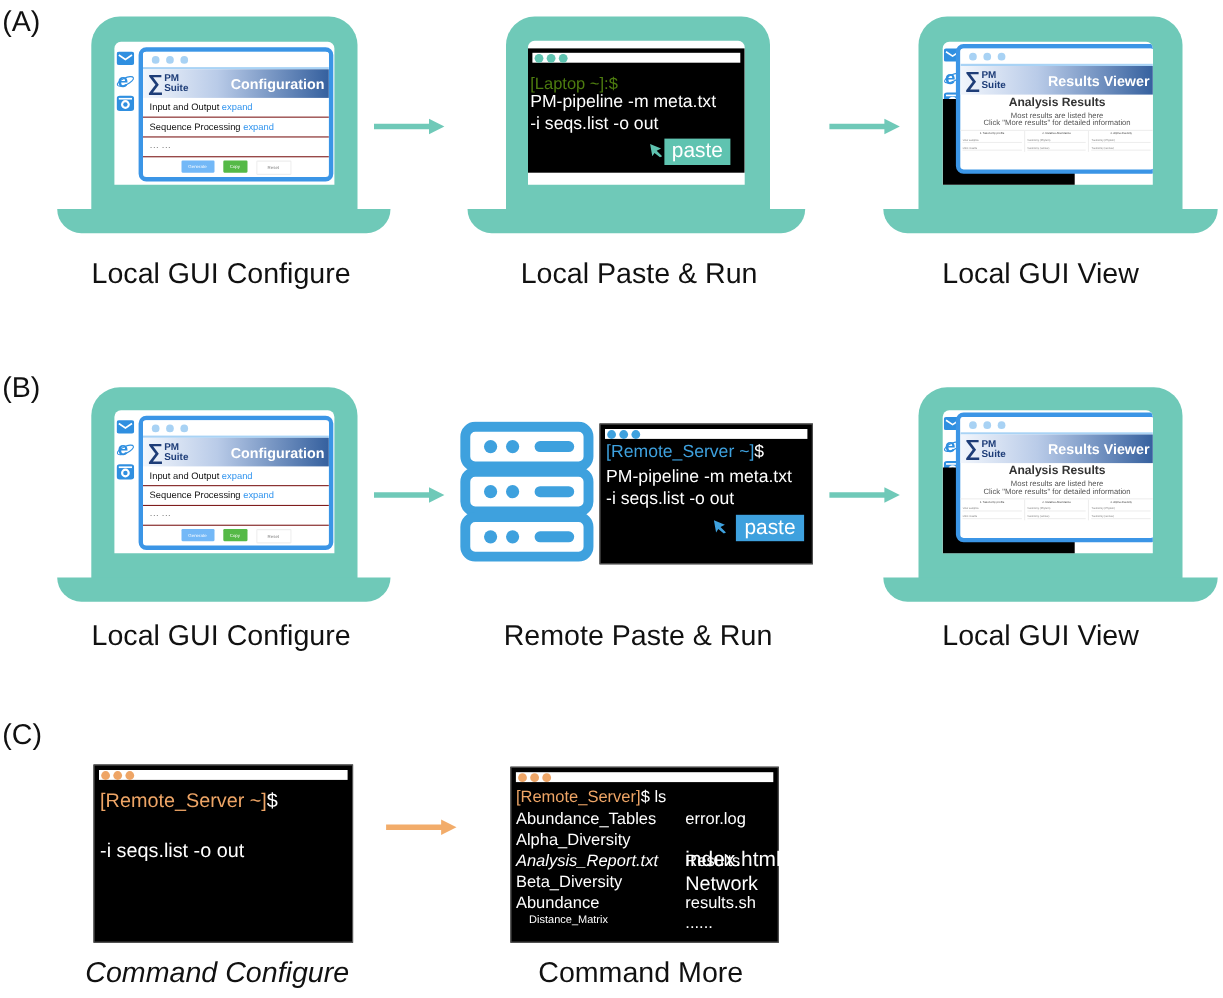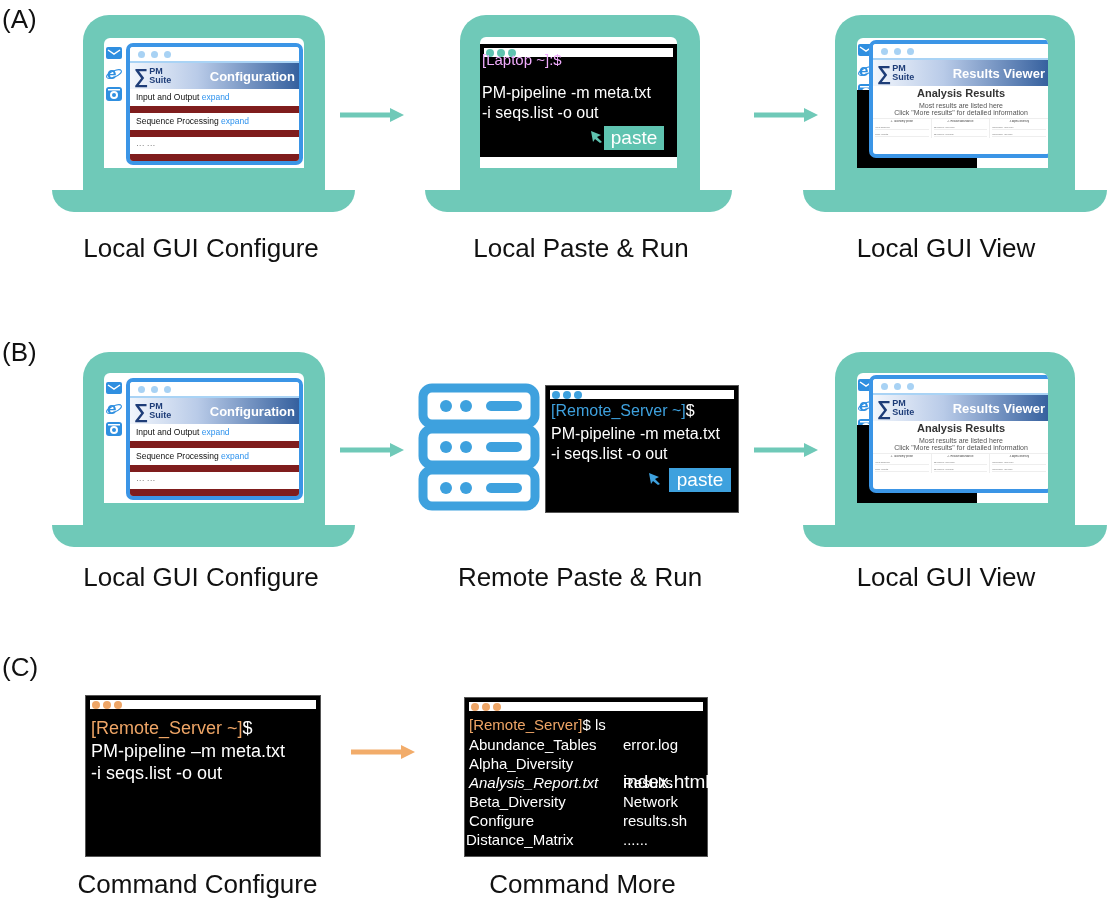--- a/index.html
+++ b/index.html
@@ -17,21 +17,21 @@
   
   .gui-win { position:absolute; border:4px solid #3b95e6; border-radius:7px; background:#fff; overflow:hidden; box-sizing:border-box; }
   .gui-topbar { height:14px; background:#fff; border-bottom:2px solid #a9d3f5; display:flex; align-items:center; padding-left:8px; gap:6px; }
   .dot { width:7px; height:7px; border-radius:50%; display:inline-block; }
   .gui-header { height:26px; display:flex; align-items:center; justify-content:space-between;
                 background:linear-gradient(90deg,#f2f6fc 0%, #b9cbe8 40%, #35609e 100%); padding:0 4px; }
   .logo { display:flex; align-items:center; gap:1px; color:#1e3d78; }
   .logo-mark { font-size:20px; font-weight:bold; line-height:1; color:#1e3d78; }
   .logo-text { font-size:9px; font-weight:bold; line-height:9px; color:#1e3d78; }
   .gui-title { color:#ffffff; font-weight:bold; font-size:13px; }
-  .cfg-row { font-size:8.5px; padding:2px 6px; border-bottom:7px solid #7f1d1d; height:13px; line-height:13px; white-space:nowrap; }
+  .cfg-row { font-size:8.5px; padding:2px 6px; border-bottom:1px solid #7f1d1d; height:13px; line-height:13px; white-space:nowrap; }
   .expand { color:#2f93ee; }
   .btn-row { display:flex; justify-content:center; gap:8px; padding:3px 0; }
   .mini-btn { width:30px; height:11px; border-radius:1px; font-size:4px; color:#fff; text-align:center; line-height:11px; }
   .cmd-line { font-size:8.3px; font-weight:bold; text-align:center; white-space:nowrap; letter-spacing:-0.1px; }
 
   .side-icons { position:absolute; display:flex; flex-direction:column; gap:5px; }
 
   
   .term { position:absolute; background:#000; border:1px solid #555; box-sizing:border-box; }
   .term-bar { position:absolute; left:4px; right:4px; top:4px; height:9px; background:#fff; }
@@ -97,21 +97,21 @@
     </div>
     <div class="lid" style="left: 460px; top: 15px; width: 240px; height: 176px;"></div>
     <div class="base" style="left: 425px; top: 190px; width: 307px; height: 22px;"></div>
     <div class="screen" style="left: 480px; top: 37px; width: 197px; height: 131px;">
       <div class="term" style="left: 0px; top: 7px; width: 197px; height: 113px; border: none;">
         <div class="term-bar">
           <span class="term-dot" style="left: 2px; background: rgb(95, 195, 176);"></span>
           <span class="term-dot" style="left: 13px; background: rgb(95, 195, 176);"></span>
           <span class="term-dot" style="left: 24px; background: rgb(95, 195, 176);"></span>
         </div>
-        <div class="term-text" style="left: 2px; top: 7px; font-size: 15px; color: #f0abfc;">[Laptop ~]:$</div>
+        <div class="term-text" style="left: 2px; top: 24px; font-size: 15px; color: #4d7c0f;">[Laptop ~]:$</div>
         <div class="term-text" style="left: 2px; top: 40px; font-size: 16px;">PM-pipeline -m meta.txt</div>
         <div class="term-text" style="left: 2px; top: 60px; font-size: 16px;">-i seqs.list -o out</div>
         <div style="position: absolute; left: 110px; top: 86px;"><svg width="14" height="14" viewBox="0 0 14 14">
             <polygon points="1,1 11,5 7,7 12,12 10,13 5,9 3,12" fill="#5fc3b0"></polygon>
           </svg></div>
         <div style="position: absolute; left: 124px; top: 82px; width: 60px; height: 24px; background: rgb(95, 195, 176); color: rgb(255, 255, 255); font-size: 19px; line-height: 24px; text-align: center;">paste</div>
       </div>
     </div>
     <div class="lid" style="left: 835px; top: 15px; width: 240px; height: 176px;"></div>
     <div class="base" style="left: 803px; top: 190px; width: 304px; height: 22px;"></div>
@@ -289,54 +289,53 @@
         </div>
       </div>
     </div>
     <div class="term" style="left: 85px; top: 695px; width: 236px; height: 162px;">
       <div class="term-bar">
         <span class="term-dot" style="left: 2px; background: rgb(238, 165, 102);"></span>
         <span class="term-dot" style="left: 13px; background: rgb(238, 165, 102);"></span>
         <span class="term-dot" style="left: 24px; background: rgb(238, 165, 102);"></span>
       </div>
       <div class="term-text" style="left: 5px; top: 22px; font-size: 18px;"><span style="color: rgb(238, 165, 102);">[Remote_Server ~]</span><span>$</span></div>
-      <div class="term-text" style="left: 5px; top: 45px; font-size: 18px;">PM-pipeline –m meta.txt</div>
       <div class="term-text" style="left: 5px; top: 67px; font-size: 18px;">-i seqs.list -o out</div>
     </div>
     <div class="term" style="left: 464px; top: 697px; width: 244px; height: 160px;">
       <div class="term-bar">
         <span class="term-dot" style="left: 2px; background: rgb(238, 165, 102);"></span>
         <span class="term-dot" style="left: 13px; background: rgb(238, 165, 102);"></span>
         <span class="term-dot" style="left: 24px; background: rgb(238, 165, 102);"></span>
       </div>
       <div class="term-text" style="left: 4px; top: 18px; font-size: 15px;"><span style="color: rgb(238, 165, 102);">[Remote_Server]</span><span>$ ls</span></div>
       <div class="term-text" style="left: 4px; top: 38px; font-size: 15px;">Abundance_Tables</div>
       <div class="term-text" style="left: 4px; top: 57px; font-size: 15px;">Alpha_Diversity</div>
       <div class="term-text" style="left: 4px; top: 76px; font-size: 15px; font-style: italic;">Analysis_Report.txt</div>
       <div class="term-text" style="left: 4px; top: 95px; font-size: 15px;">Beta_Diversity</div>
-      <div class="term-text" style="left: 4px; top: 114px; font-size: 15px;">Configure</div>
-      <div class="term-text" style="left: 1px; top: 133px; font-size: 15px;">Distance_Matrix</div>
+      <div class="term-text" style="left: 4px; top: 114px; font-size: 15px;">Abundance</div>
+      <div class="term-text" style="left: 16px; top: 133px; font-size: 10px;">Distance_Matrix</div>
       <div class="term-text" style="left: 158px; top: 38px; font-size: 15px;">error.log</div>
       <div class="term-text" style="left: 158px; top: 73px; font-size: 19px;">index.html</div>
       <div class="term-text" style="left: 158px; top: 76px; font-size: 15px;">Results</div>
-      <div class="term-text" style="left: 158px; top: 95px; font-size: 15px;">Network</div>
+      <div class="term-text" style="left: 158px; top: 95px; font-size: 18px;">Network</div>
       <div class="term-text" style="left: 158px; top: 114px; font-size: 15px;">results.sh</div>
       <div class="term-text" style="left: 158px; top: 133px; font-size: 15px;">......</div>
     </div>
   </div>
 
 <div class="abs caption" style="left:70px;top:233px;width:262px;">Local GUI Configure</div>
 <div class="abs caption" style="left:450px;top:233px;width:262px;">Local Paste &amp; Run</div>
 <div class="abs caption" style="left:815px;top:233px;width:262px;">Local GUI View</div>
 
 <div class="abs caption" style="left:70px;top:562px;width:262px;">Local GUI Configure</div>
 <div class="abs caption" style="left:445px;top:562px;width:270px;">Remote Paste &amp; Run</div>
 <div class="abs caption" style="left:815px;top:562px;width:262px;">Local GUI View</div>
 
-<div class="abs caption" style="left:60px;top:869px;width:275px;">Command Configure</div>
+<div class="abs caption" style="left:60px;top:869px;width:275px;font-style:italic;">Command Configure</div>
 <div class="abs caption" style="left:455px;top:869px;width:255px;">Command More</div>
 
 <svg class="arrow" style="left:338px;top:105px;" width="70" height="20">
     <line x1="2" y1="10" x2="54" y2="10" stroke="#6fc9b8" stroke-width="5"></line>
     <polygon points="52,3 66,10 52,17" fill="#6fc9b8"></polygon>
   </svg>
 <svg class="arrow" style="left:752px;top:105px;" width="70" height="20">
     <line x1="2" y1="10" x2="54" y2="10" stroke="#6fc9b8" stroke-width="5"></line>
     <polygon points="52,3 66,10 52,17" fill="#6fc9b8"></polygon>
   </svg>

